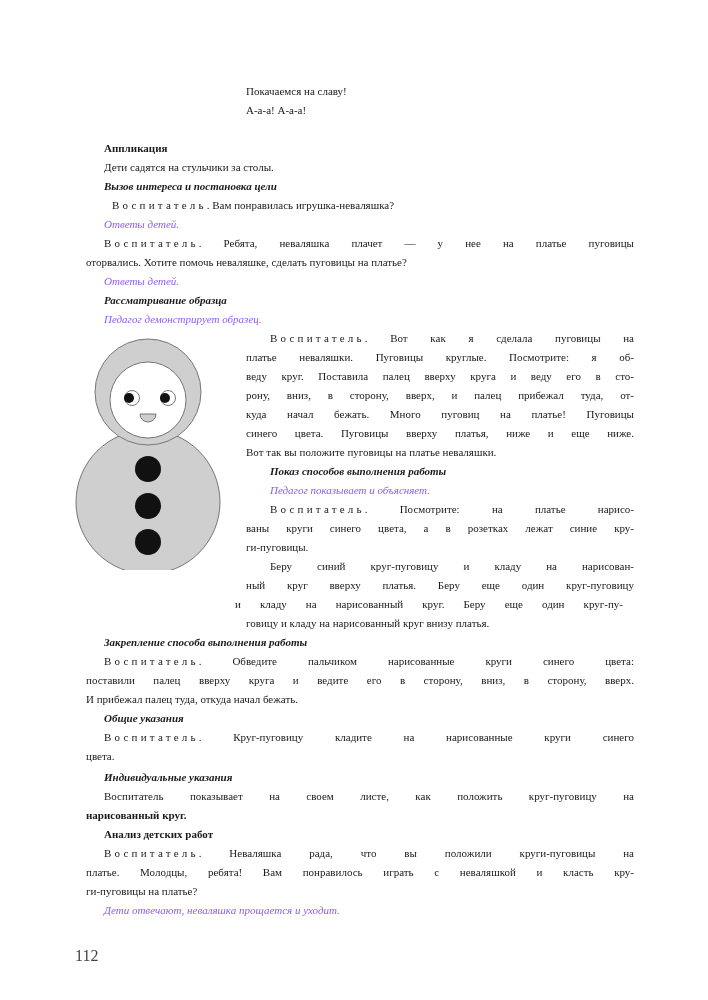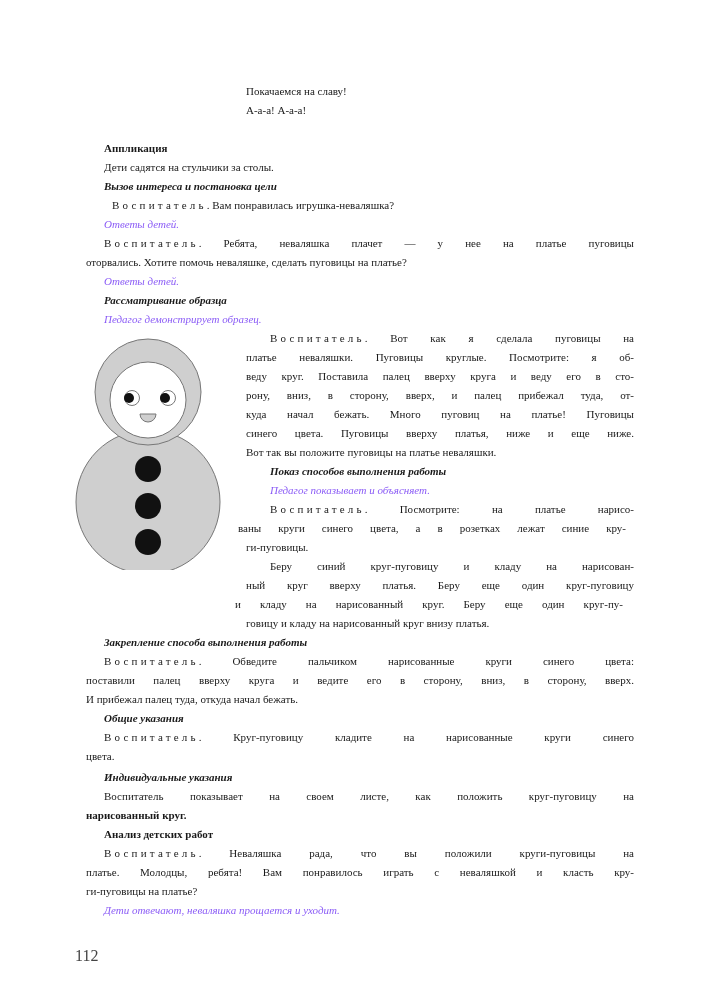--- a/index.html
+++ b/index.html
@@ -51,21 +51,21 @@
 <div class="ln just" style="left:246px;top:336px;width:388px;">платье неваляшки. Пуговицы круглые. Посмотрите: я об-</div>
 <div class="ln just" style="left:246px;top:355px;width:388px;">веду круг. Поставила палец вверху круга и веду его в сто-</div>
 <div class="ln just" style="left:246px;top:374px;width:388px;">рону, вниз, в сторону, вверх, и палец прибежал туда, от-</div>
 <div class="ln just" style="left:246px;top:393px;width:388px;">куда начал бежать. Много пуговиц на платье! Пуговицы</div>
 <div class="ln just" style="left:246px;top:412px;width:388px;">синего цвета. Пуговицы вверху платья, ниже и еще ниже.</div>
 <div class="ln" style="left:246px;top:431px;">Вот так вы положите пуговицы на платье неваляшки.</div>
 
 <div class="ln bi" style="left:270px;top:450px;">Показ способов выполнения работы</div>
 <div class="ln i" style="left:270px;top:469px;">Педагог показывает и объясняет.</div>
 <div class="ln just" style="left:270px;top:488px;width:364px;"><span class="sp">Воспитатель</span><span>. Посмотрите: на платье нарисо-</span></div>
-<div class="ln just" style="left:238px;top:507px;width:388px;">ваны круги синего цвета, а в розетках лежат синие кру-</div>
+<div class="ln just" style="left:246px;top:507px;width:388px;">ваны круги синего цвета, а в розетках лежат синие кру-</div>
 <div class="ln" style="left:246px;top:526px;">ги-пуговицы.</div>
 <div class="ln just" style="left:270px;top:545px;width:364px;">Беру синий круг-пуговицу и кладу на нарисован-</div>
 <div class="ln just" style="left:246px;top:564px;width:388px;">ный круг вверху платья. Беру еще один круг-пуговицу</div>
 <div class="ln just" style="left:235px;top:583px;width:388px;">и кладу на нарисованный круг. Беру еще один круг-пу-</div>
 <div class="ln" style="left:246px;top:602px;">говицу и кладу на нарисованный круг внизу платья.</div>
 
 <div class="ln bi" style="left:104px;top:621px;">Закрепление способа выполнения работы</div>
 <div class="ln just" style="left:104px;top:640px;width:530px;"><span class="sp">Воспитатель</span><span>. Обведите пальчиком нарисованные круги синего цвета:</span></div>
 <div class="ln just" style="left:86px;top:659px;width:548px;">поставили палец вверху круга и ведите его в сторону, вниз, в сторону, вверх.</div>
 <div class="ln" style="left:86px;top:678px;">И прибежал палец туда, откуда начал бежать.</div>

